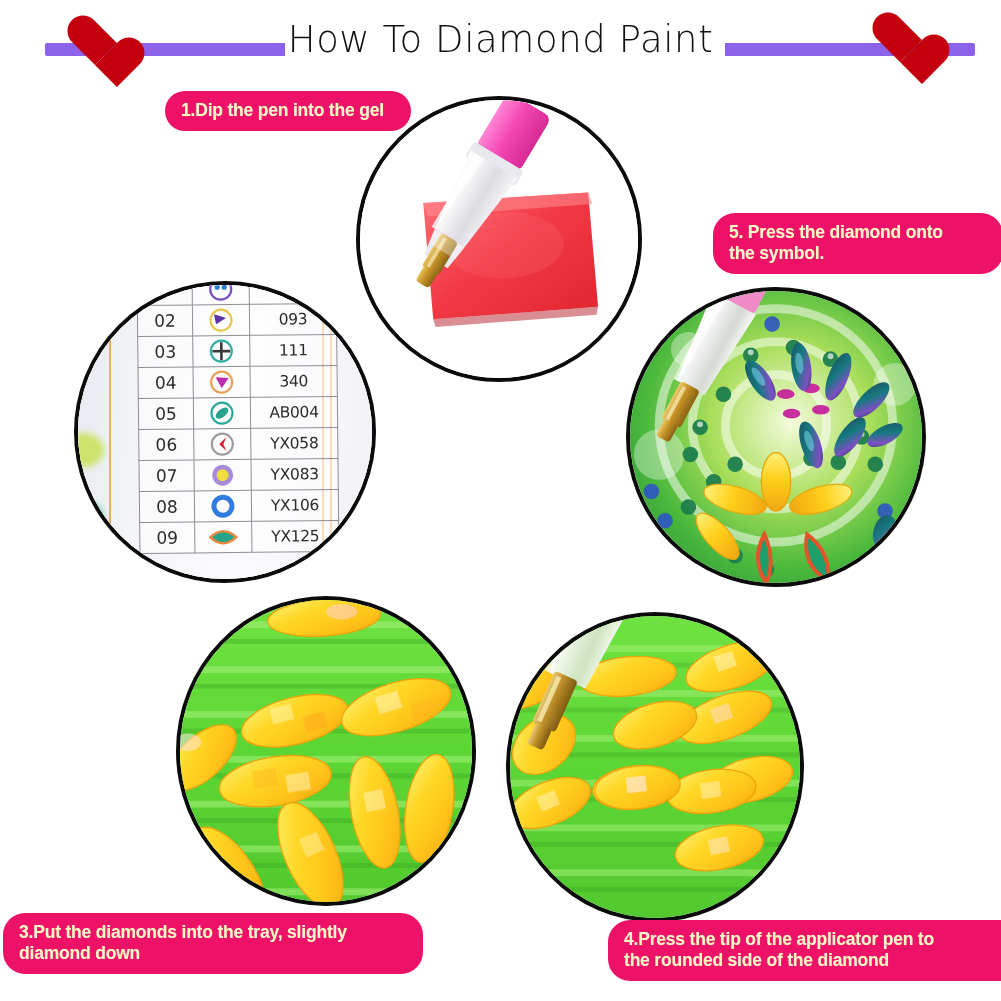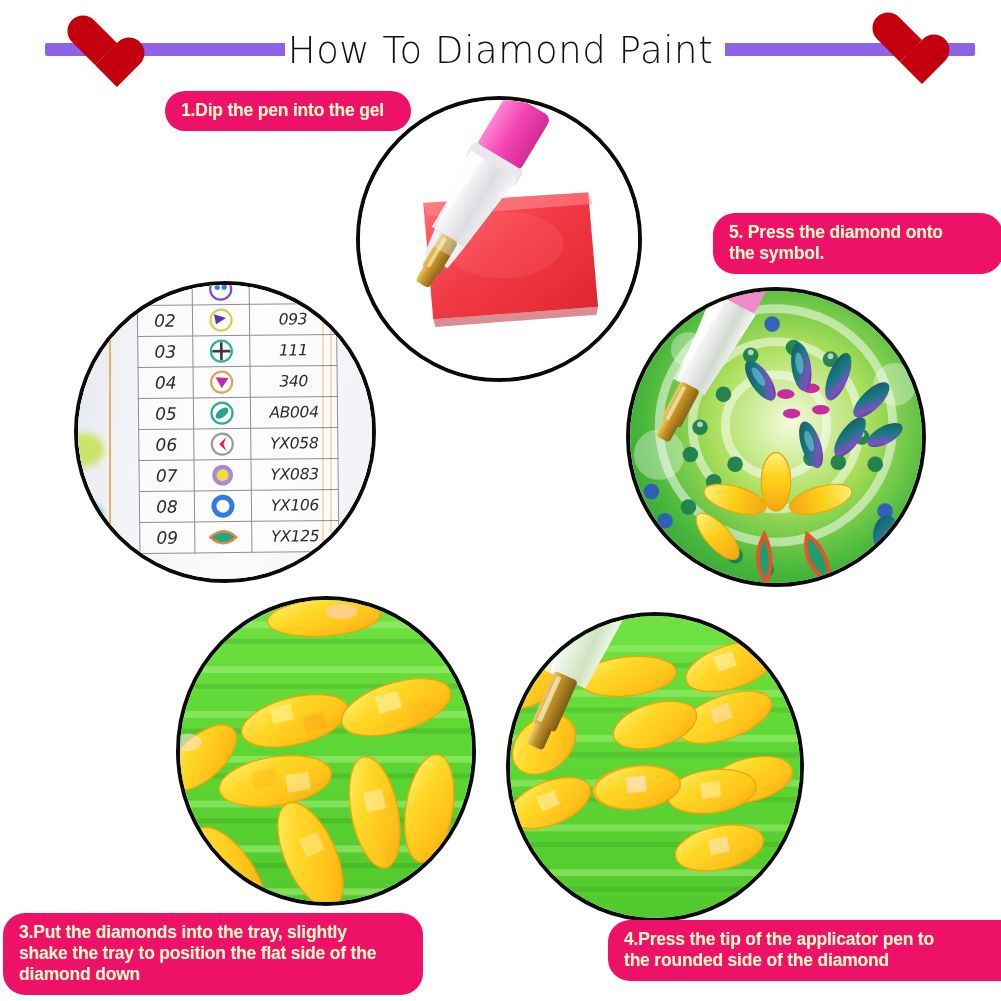--- a/index.html
+++ b/index.html
@@ -26,21 +26,20 @@
   .heart::before{left:29px;transform:rotate(-45deg);transform-origin:0 100%;}
   .heart::after{left:29px;transform:rotate(45deg);transform-origin:0 100%;}
   #heart-left{left:66px;top:15px;}
   #heart-right{left:871px;top:12px;}
 
   .page-title{
     position:absolute;left:0;top:18px;width:1001px;text-align:center;
     font-family:"DejaVu Sans", sans-serif;
     font-weight:300;font-size:37px;letter-spacing:.6px;color:#111;
     z-index:4;
-    margin-top:11px;
   }
   .title-mask{
     position:absolute;left:285px;top:22px;width:440px;height:40px;
     background:#fff;z-index:3;
   }
 
   
   .step-label{
     position:absolute;background:#ED1168;color:#fef9c3;
     border-radius:22px;
@@ -57,21 +56,20 @@
   #label-5{left:713px;top:213px;width:290px;}
   #label-3{left:3px;top:913px;width:420px;}
   #label-4{left:568px;top:920px;width:428px;margin-left:40px;}
 
   
   .photo{
     position:absolute;border-radius:50%;
     border:4px solid #0b0b0b;
     overflow:hidden;background:#fff;
     box-sizing:border-box;
-    font-style:italic;
   }
   #photo-1{left:356px;top:96px;width:286px;height:286px;}
   #photo-2{left:74px;top:281px;width:302px;height:302px;}
   #photo-5{left:626px;top:287px;width:300px;height:300px;}
   #photo-3{left:176px;top:596px;width:300px;height:310px;}
   #photo-4{left:506px;top:612px;width:298px;height:310px;}
   .photo>svg{display:block;width:100%;height:100%;}
 
   
   .legend-wrap{
@@ -466,21 +464,20 @@
       <g opacity=".5">
         <ellipse cx="166" cy="12" rx="16" ry="8" fill="#FFD2E8"></ellipse>
         <ellipse cx="8" cy="146" rx="14" ry="9" fill="#FFE6F2"></ellipse>
         <ellipse cx="36" cy="296" rx="14" ry="9" fill="#FFDDEE"></ellipse>
       </g>
     </svg>
   </div>
 
   <div class="step-label" id="label-3">
     <div>3.Put the diamonds into the tray, slightly</div>
-    <div>shake the tray to position the flat side of the</div>
     <div>diamond down</div>
   </div>
 
   <div class="photo" id="photo-4">
     <svg viewBox="0 0 300 310" preserveAspectRatio="xMidYMid slice">
       <defs>
         <linearGradient id="trayG2" x1="0" y1="0" x2="0" y2="1">
           <stop offset="0%" stop-color="#6FE241"></stop>
           <stop offset="50%" stop-color="#5CD634"></stop>
           <stop offset="100%" stop-color="#52C92E"></stop>

